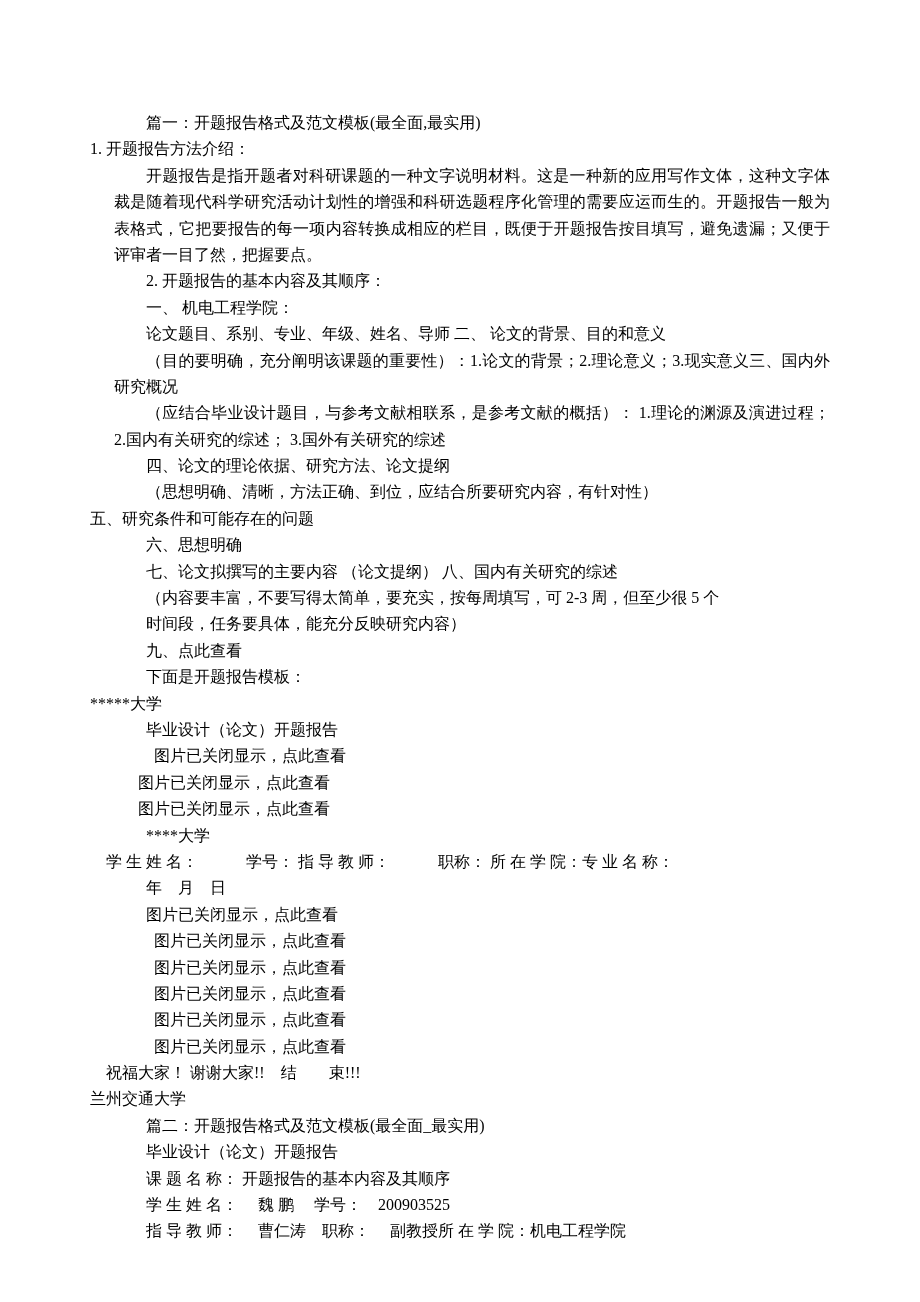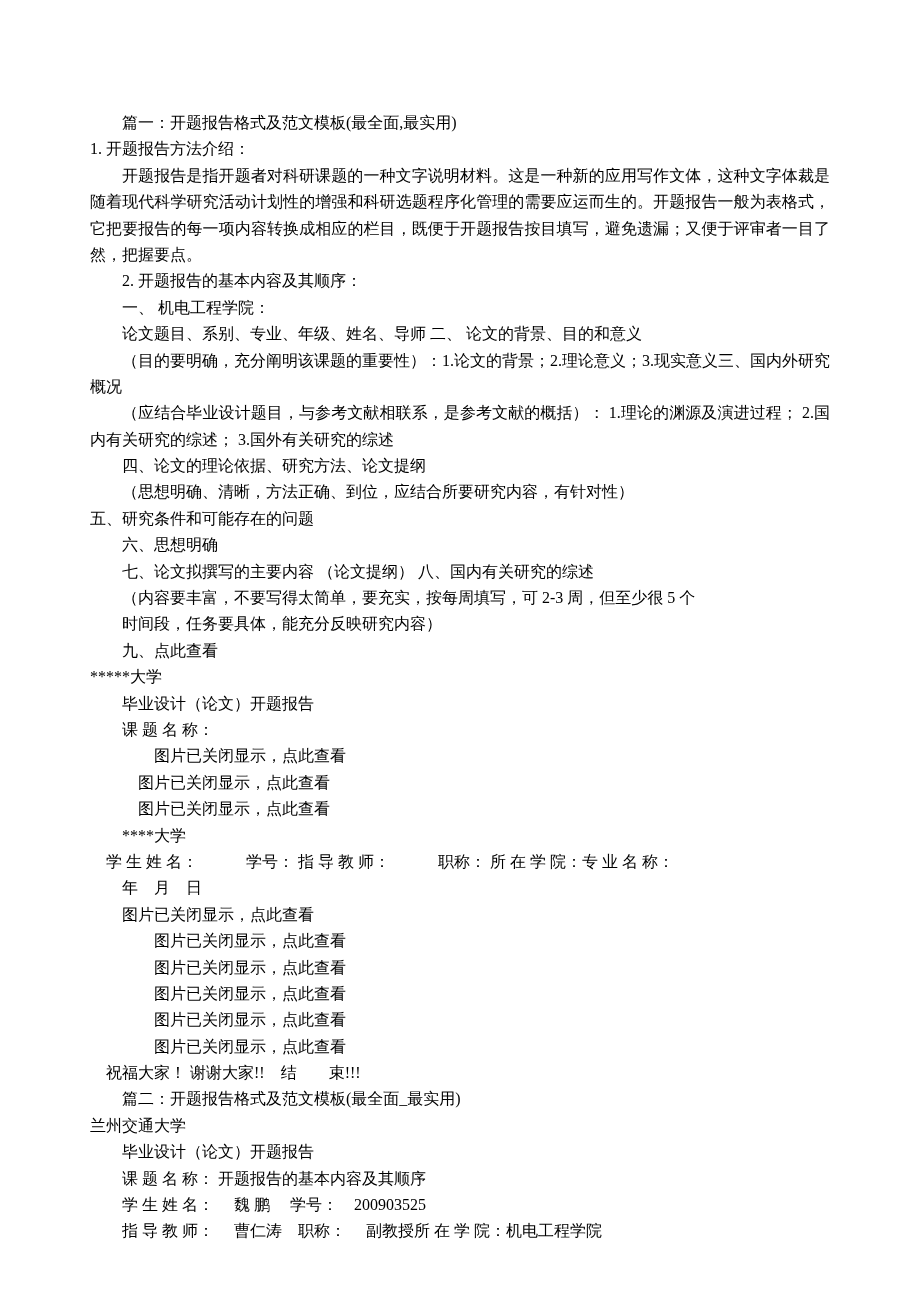--- a/index.html
+++ b/index.html
@@ -14,21 +14,21 @@
   .page {
     width: 920px;
     margin: 0 auto;
     padding: 110px 90px 60px 90px;
     box-sizing: border-box;
   }
   .para {
     margin: 0;
     text-align: justify;
   }
-  .indent2 { text-indent: 2em; }
+  .indent2 { text-indent: 2em; margin-left: 24px; }
   .indent3 { text-indent: 3em; }
   .indent4 { text-indent: 4em; }
   .indent0 { text-indent: 0; }
   .indent1 { text-indent: 1em; }
 </style>
 </head>
 <body>
 
 <div class="page" id="page-root">
     <p class="para indent2">篇一：开题报告格式及范文模板(最全面,最实用)</p>
@@ -40,35 +40,35 @@
     <p class="para indent2">（目的要明确，充分阐明该课题的重要性）：1.论文的背景；2.理论意义；3.现实意义三、国内外研究概况</p>
     <p class="para indent2">（应结合毕业设计题目，与参考文献相联系，是参考文献的概括）： 1.理论的渊源及演进过程； 2.国内有关研究的综述； 3.国外有关研究的综述</p>
     <p class="para indent2">四、论文的理论依据、研究方法、论文提纲</p>
     <p class="para indent2">（思想明确、清晰，方法正确、到位，应结合所要研究内容，有针对性）</p>
     <p class="para indent0">五、研究条件和可能存在的问题</p>
     <p class="para indent2">六、思想明确</p>
     <p class="para indent2">七、论文拟撰写的主要内容 （论文提纲）  八、国内有关研究的综述</p>
     <p class="para indent2">（内容要丰富，不要写得太简单，要充实，按每周填写，可 2-3 周，但至少很 5 个</p>
     <p class="para indent2">时间段，任务要具体，能充分反映研究内容）</p>
     <p class="para indent2">九、点此查看</p>
+    <p class="para indent2">下面是开题报告模板：</p>
     <p class="para indent0">*****大学</p>
     <p class="para indent2">毕业设计（论文）开题报告</p>
-    <p class="para indent2">课 题 名 称：</p>
     <p class="para indent4">图片已关闭显示，点此查看</p>
     <p class="para indent3">图片已关闭显示，点此查看</p>
     <p class="para indent3">图片已关闭显示，点此查看</p>
     <p class="para indent2">****大学</p>
     <p class="para indent1">学 生 姓 名：　　　学号： 指 导 教 师：　　　职称： 所 在 学 院：专 业 名 称：</p>
     <p class="para indent2">年　月　日</p>
     <p class="para indent2">图片已关闭显示，点此查看</p>
     <p class="para indent4">图片已关闭显示，点此查看</p>
     <p class="para indent4">图片已关闭显示，点此查看</p>
     <p class="para indent4">图片已关闭显示，点此查看</p>
     <p class="para indent4">图片已关闭显示，点此查看</p>
     <p class="para indent4">图片已关闭显示，点此查看</p>
     <p class="para indent1">祝福大家！ 谢谢大家!!　结　　束!!!</p>
+    <p class="para indent0">兰州交通大学</p>
     <p class="para indent2">篇二：开题报告格式及范文模板(最全面_最实用)</p>
-    <p class="para indent0">兰州交通大学</p>
     <p class="para indent2">毕业设计（论文）开题报告</p>
     <p class="para indent2">课 题 名 称： 开题报告的基本内容及其顺序</p>
     <p class="para indent2">学 生 姓 名：　 魏 鹏　 学号：　200903525</p>
     <p class="para indent2">指 导 教 师：　 曹仁涛　职称：　 副教授所 在 学 院：机电工程学院</p>
   </div>
 
 </body></html>

